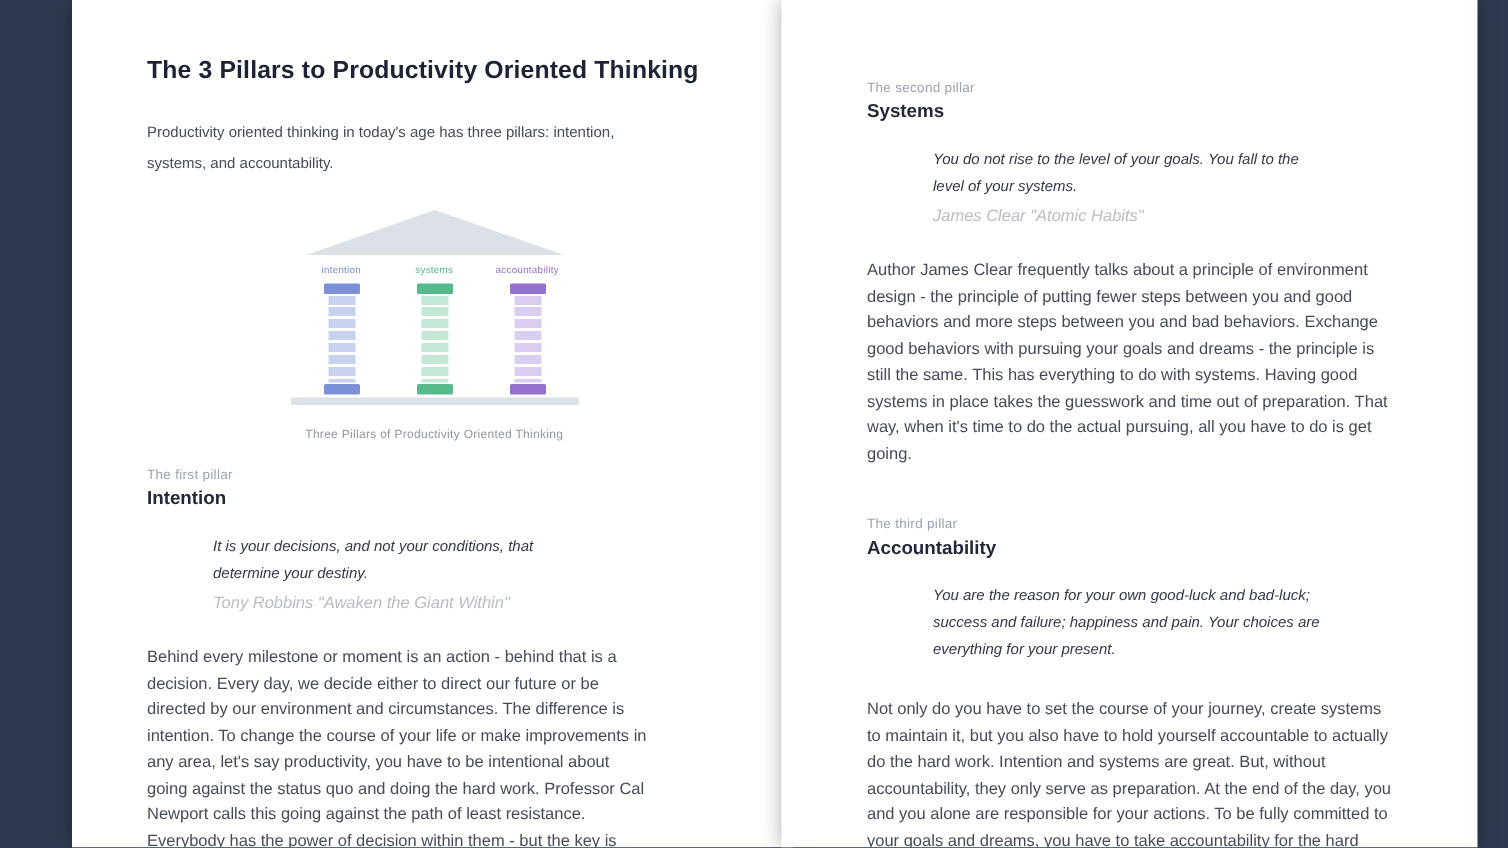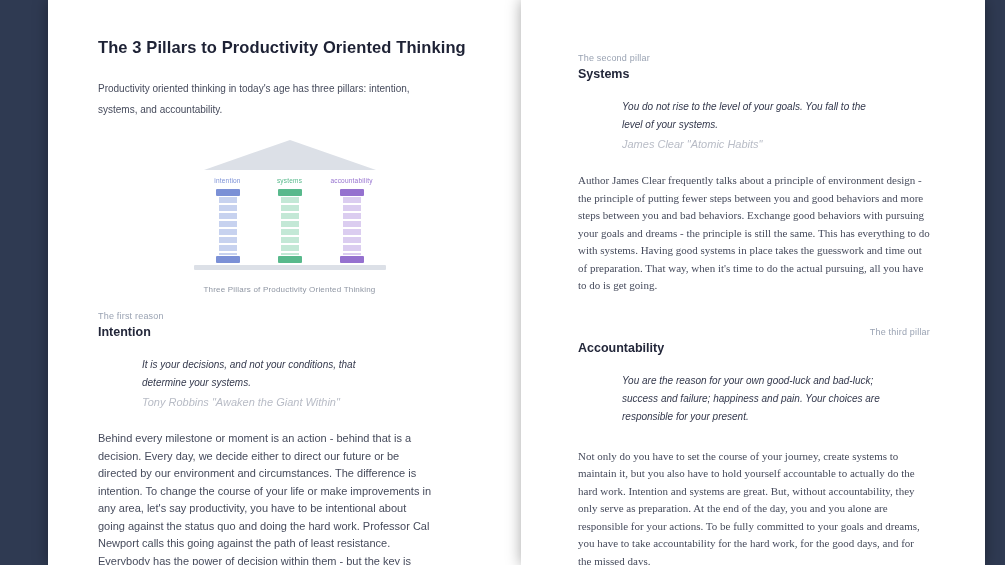--- a/index.html
+++ b/index.html
@@ -115,21 +115,21 @@
   }
 
   
   p.kicker {
     margin-top: 17px;
     font-size: 9px;
     letter-spacing: 0.2px;
     color: #9aa3b3;
   }
   .page-right p.kicker.first { margin-top: 0; }
-  .page-right p.kicker.later { margin-top: 32px; text-align: right; }
+  .page-right p.kicker.later { margin-top: 32px; }
   h2.section-heading {
     margin-top: 4px;
     font-size: 12.5px;
     font-weight: bold;
     color: #23273a;
   }
   blockquote.quote-block {
     margin: 17px 0 0 44px;
   }
   p.quote-text {
@@ -145,21 +145,21 @@
     font-style: italic;
     color: #b8bcc6;
   }
   p.body-text {
     margin-top: 22px;
     font-size: 11px;
     line-height: 17.5px;
     color: #464b5c;
   }
   .page-left  p.body-text { max-width: 334px; }
-  .page-right p.body-text { max-width: 354px; font-family: Liberation Serif, serif; }
+  .page-right p.body-text { max-width: 354px; }
 </style>
 </head>
 <body>
 
 <div>
 
   <section class="page page-left">
     <h1 class="doc-title">The 3 Pillars to Productivity Oriented Thinking</h1>
     <p class="intro">Productivity oriented thinking in today's age has three pillars: intention, systems, and accountability.</p>
 
@@ -188,40 +188,40 @@
             <i class="cap"></i>
               <i class="shaft"></i>
               <i class="foot"></i>
           </div>
         </div>
       </div>
       <div class="stylobate"></div>
       <figcaption class="fig-caption">Three Pillars of Productivity Oriented Thinking</figcaption>
     </figure>
 
-    <p class="kicker">The first reason</p>
+    <p class="kicker">The first pillar</p>
     <h2 class="section-heading">Intention</h2>
     <blockquote class="quote-block">
-      <p class="quote-text">It is your decisions, and not your conditions, that determine your systems.</p>
+      <p class="quote-text">It is your decisions, and not your conditions, that determine your destiny.</p>
       <p class="quote-attr">Tony Robbins "Awaken the Giant Within"</p>
     </blockquote>
     <p class="body-text">Behind every milestone or moment is an action - behind that is a decision. Every day, we decide either to direct our future or be directed by our environment and circumstances. The difference is intention. To change the course of your life or make improvements in any area, let's say productivity, you have to be intentional about going against the status quo and doing the hard work. Professor Cal Newport calls this going against the path of least resistance. Everybody has the power of decision within them - but the key is being intentional about using it.</p>
   </section>
 
   <section class="page page-right">
 
     <p class="kicker first">The second pillar</p>
     <h2 class="section-heading">Systems</h2>
     <blockquote class="quote-block">
       <p class="quote-text">You do not rise to the level of your goals. You fall to the level of your systems.</p>
       <p class="quote-attr">James Clear "Atomic Habits"</p>
     </blockquote>
     <p class="body-text">Author James Clear frequently talks about a principle of environment design - the principle of putting fewer steps between you and good behaviors and more steps between you and bad behaviors. Exchange good behaviors with pursuing your goals and dreams - the principle is still the same. This has everything to do with systems. Having good systems in place takes the guesswork and time out of preparation. That way, when it's time to do the actual pursuing, all you have to do is get going.</p>
 
     <p class="kicker later">The third pillar</p>
     <h2 class="section-heading">Accountability</h2>
     <blockquote class="quote-block">
-      <p class="quote-text">You are the reason for your own good-luck and bad-luck; success and failure; happiness and pain. Your choices are responsible for your present.</p>
+      <p class="quote-text">You are the reason for your own good-luck and bad-luck; success and failure; happiness and pain. Your choices are everything for your present.</p>
     </blockquote>
     <p class="body-text">Not only do you have to set the course of your journey, create systems to maintain it, but you also have to hold yourself accountable to actually do the hard work. Intention and systems are great. But, without accountability, they only serve as preparation. At the end of the day, you and you alone are responsible for your actions. To be fully committed to your goals and dreams, you have to take accountability for the hard work, for the good days, and for the missed days.</p>
 
   </section>
 </div>
 
 </body></html>

